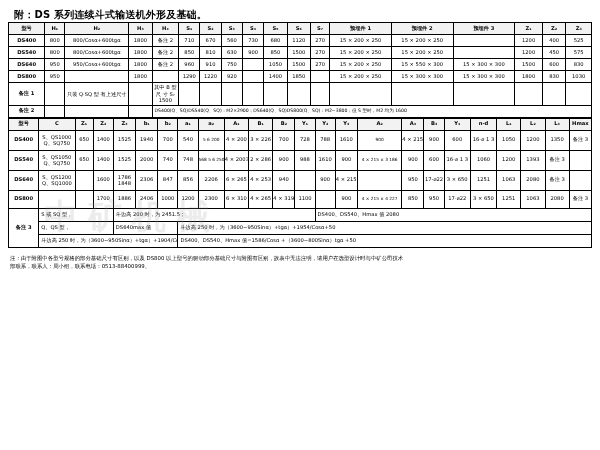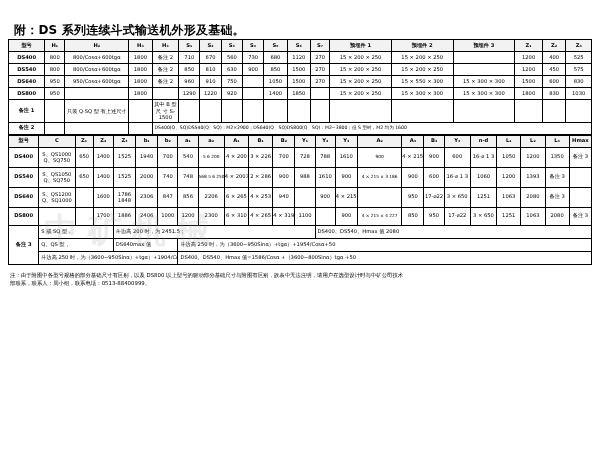--- a/index.html
+++ b/index.html
@@ -5,22 +5,22 @@
   html,body{margin:0;padding:0;}
   body{
     width:600px;height:450px;
     background:#ffffff;
     font-family:"DejaVu Sans","Liberation Sans",sans-serif;
     color:#000;
     overflow:hidden;
   }
   .page{position:relative;width:600px;height:450px;box-sizing:border-box;padding:0 8px;}
   .heading{
-    font-size:12px;font-weight:bold;letter-spacing:.2px;
-    margin:22px 0 0 6px;
+    font-size:10px;font-weight:bold;letter-spacing:.2px;
+    margin:8px 0 0 6px;
   }
   .subheading{
     font-size:10.5px;font-weight:bold;letter-spacing:.2px;
     margin:7px 0 6px 6px;
   }
   table{
     border-collapse:collapse;
     width:584px;
     table-layout:fixed;
     font-size:5.2px;

